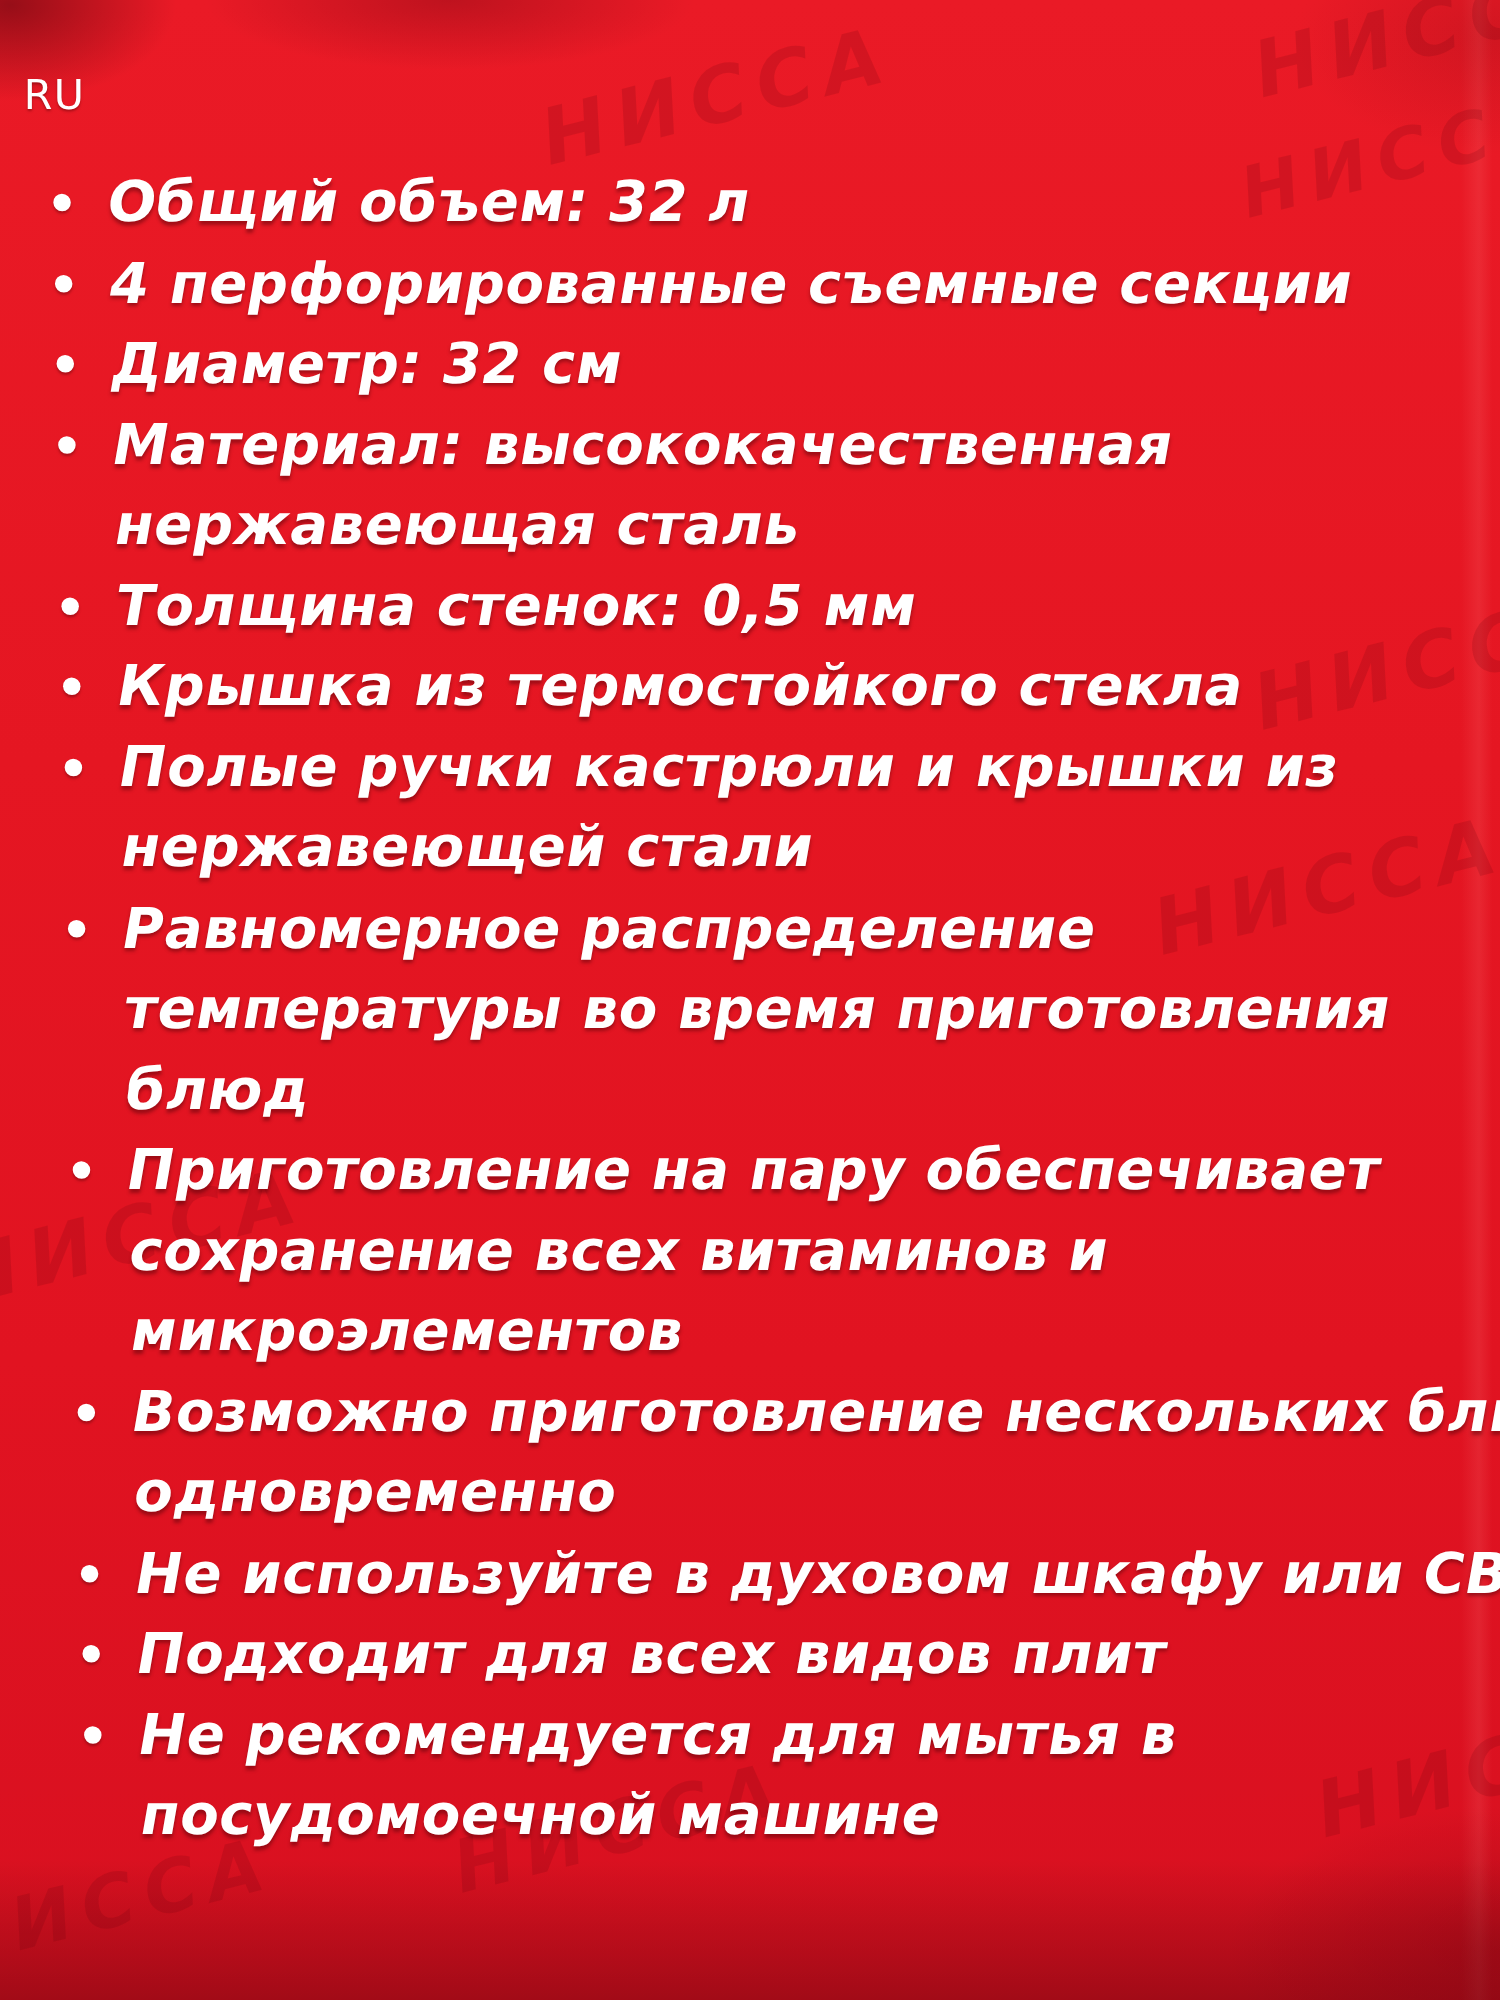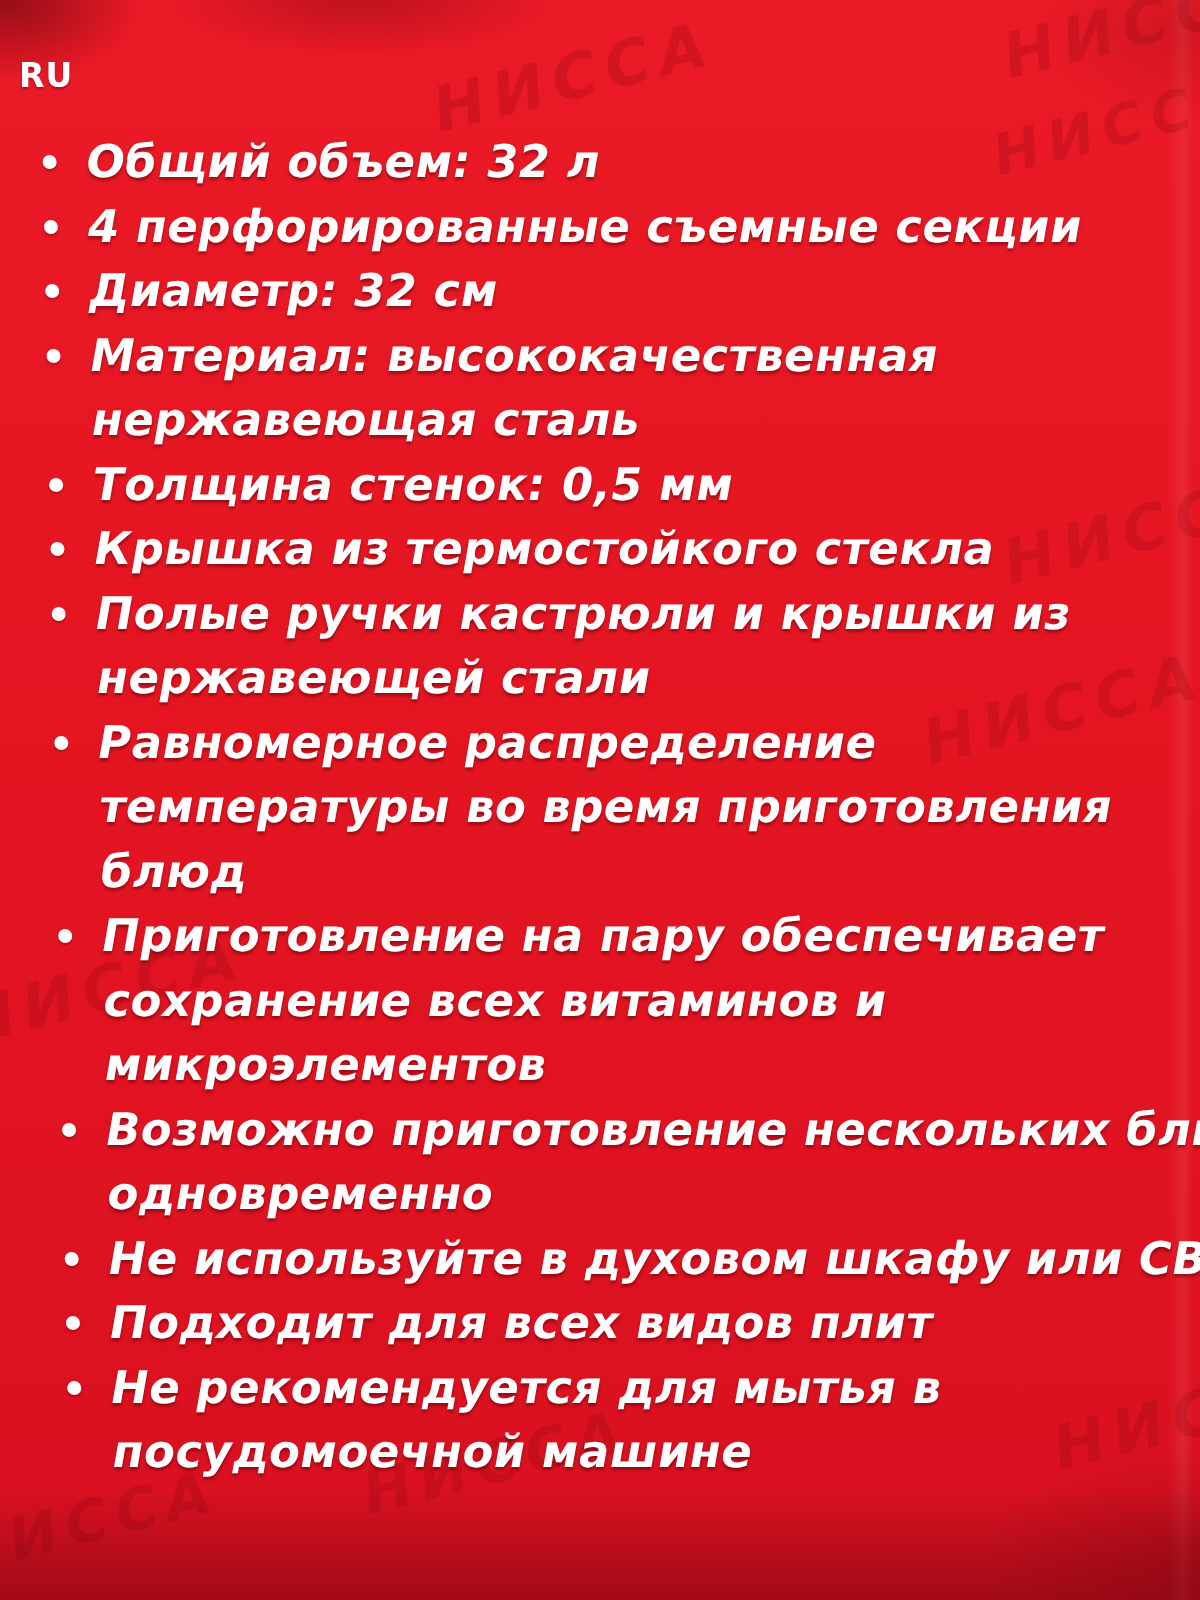--- a/index.html
+++ b/index.html
@@ -11,21 +11,21 @@
       radial-gradient(ellipse 190px 110px at 8px 4px,   rgba(60,0,8,.48),  rgba(60,0,8,0) 70%),
       radial-gradient(ellipse 280px 80px at 360px 0px,  rgba(90,0,12,.30), rgba(90,0,12,0) 70%),
       radial-gradient(ellipse 220px 130px at 1195px 30px, rgba(120,6,14,.22), rgba(120,6,14,0) 72%),
       radial-gradient(ellipse 300px 160px at 1200px 1560px, rgba(90,0,10,.28), rgba(90,0,10,0) 72%),
       linear-gradient(180deg, rgba(0,0,0,0) 93%, rgba(60,0,6,.35) 100%),
       linear-gradient(90deg, rgba(0,0,0,0) 97.4%, rgba(255,130,130,.16) 98.6%, rgba(0,0,0,0) 99.5%),
       linear-gradient(180deg, #ea1a26 0%, #e51622 38%, #e11321 68%, #d81020 100%);
   }
   .lang-label {
     position: absolute; top: 56px; left: 19px;
-    color: #ffffff; font-weight: bold; font-size: 33px;
+    color: #ffffff; font-weight: normal; font-size: 33px;
     letter-spacing: 1px;
     text-shadow: 0 2px 2px rgba(70,0,6,.4);
   }
   ul.specs {
     list-style: none; margin: 0; padding: 0;
     position: absolute; top: 130px; left: 0; width: 1200px;
     transform: skewX(1.15deg); transform-origin: 0 0;
   }
   ul.specs li { position: relative; padding-left: 86px; }
   .spec-line {

